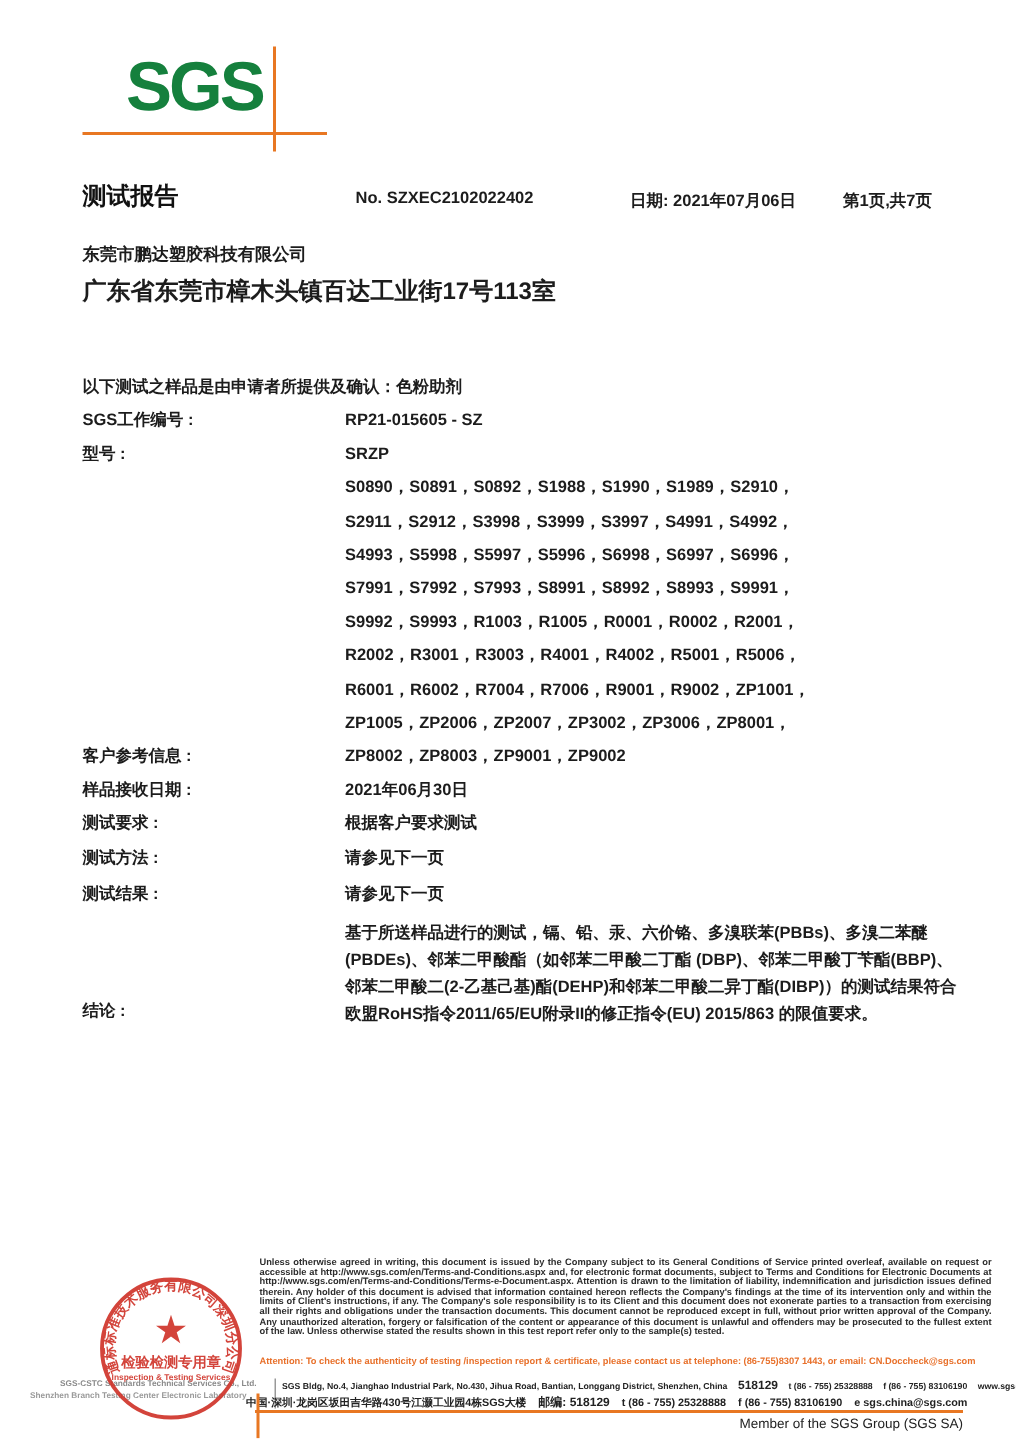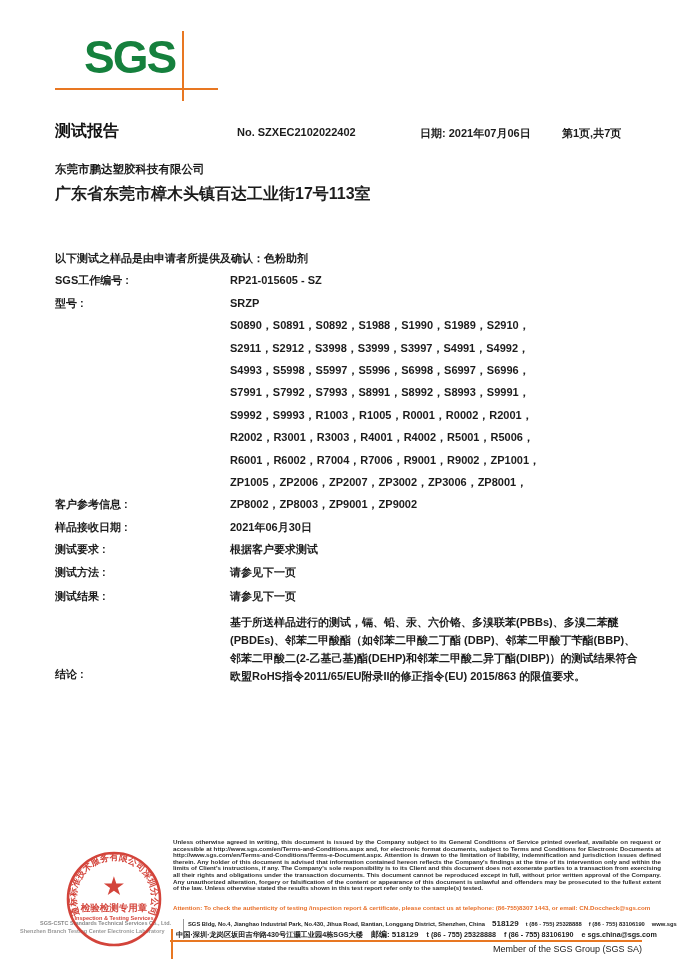--- a/index.html
+++ b/index.html
@@ -39,21 +39,21 @@
   
   .disclaimer{position:absolute;left:173px;top:839px;width:488px;font-size:6.2px;line-height:6.6px;
               text-align:justify;color:#2d2d2d;font-weight:bold;}
   .attention{position:absolute;left:173px;top:905px;width:488px;font-size:6.2px;line-height:6.6px;
              color:#e8702a;font-weight:bold;}
   .addr-sep{position:absolute;left:183px;top:919px;width:1px;height:20px;background:#999;}
   .addr-en{position:absolute;left:188px;top:919px;width:474px;font-size:5.8px;color:#222;
            white-space:nowrap;font-weight:bold;}
   .addr-en .zip{font-size:8px;margin-top:33px;}
   .addr-en span{margin-right:7px;}
-  .addr-cn{position:absolute;left:176px;top:929px;width:486px;font-size:7.2px;color:#222;
+  .addr-cn{position:absolute;left:164px;top:929px;width:486px;font-size:7.2px;color:#222;
            white-space:nowrap;font-weight:bold;}
   .addr-cn .zip{font-size:8px;}
   .addr-cn span{margin-right:8px;}
   .bottom-hline{position:absolute;left:170px;top:940px;width:472px;height:2px;background:#e87722;}
   .bottom-vline{position:absolute;left:171px;top:929px;width:2px;height:30px;background:#e87722;}
   .member{position:absolute;left:430px;top:944px;width:212px;text-align:right;font-size:9px;
           color:#222;}
 </style>
 </head>
 <body>

